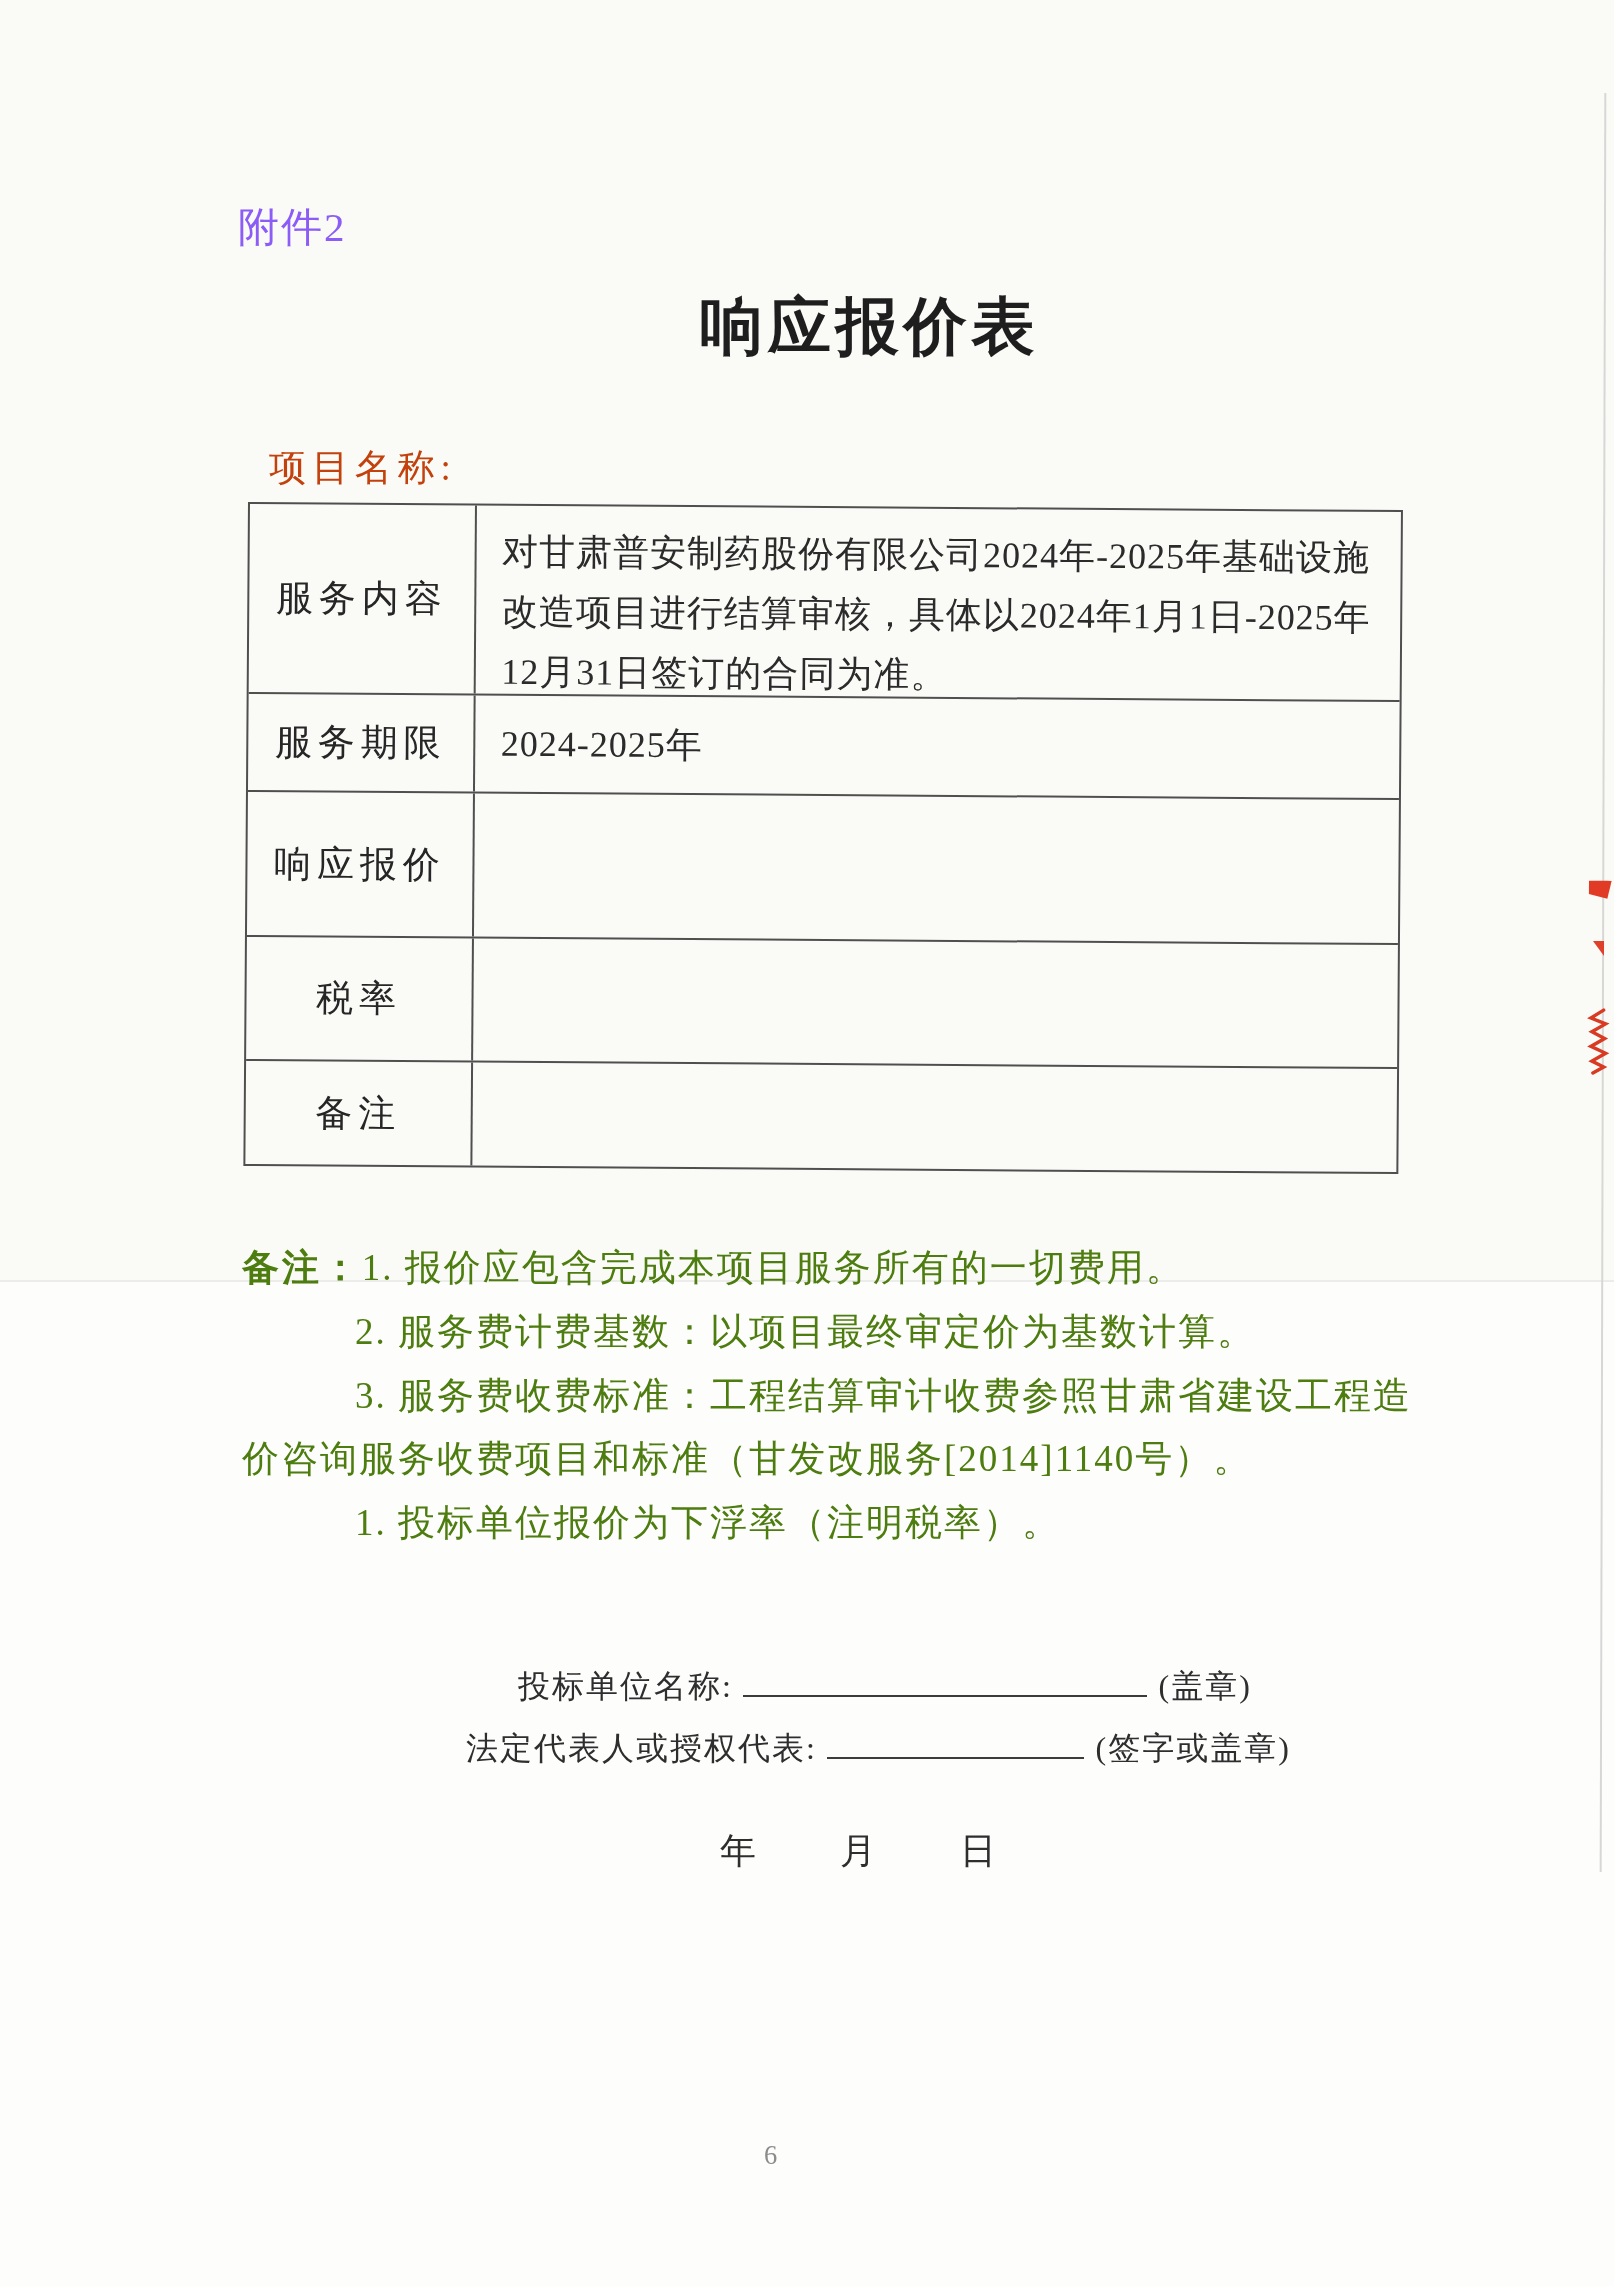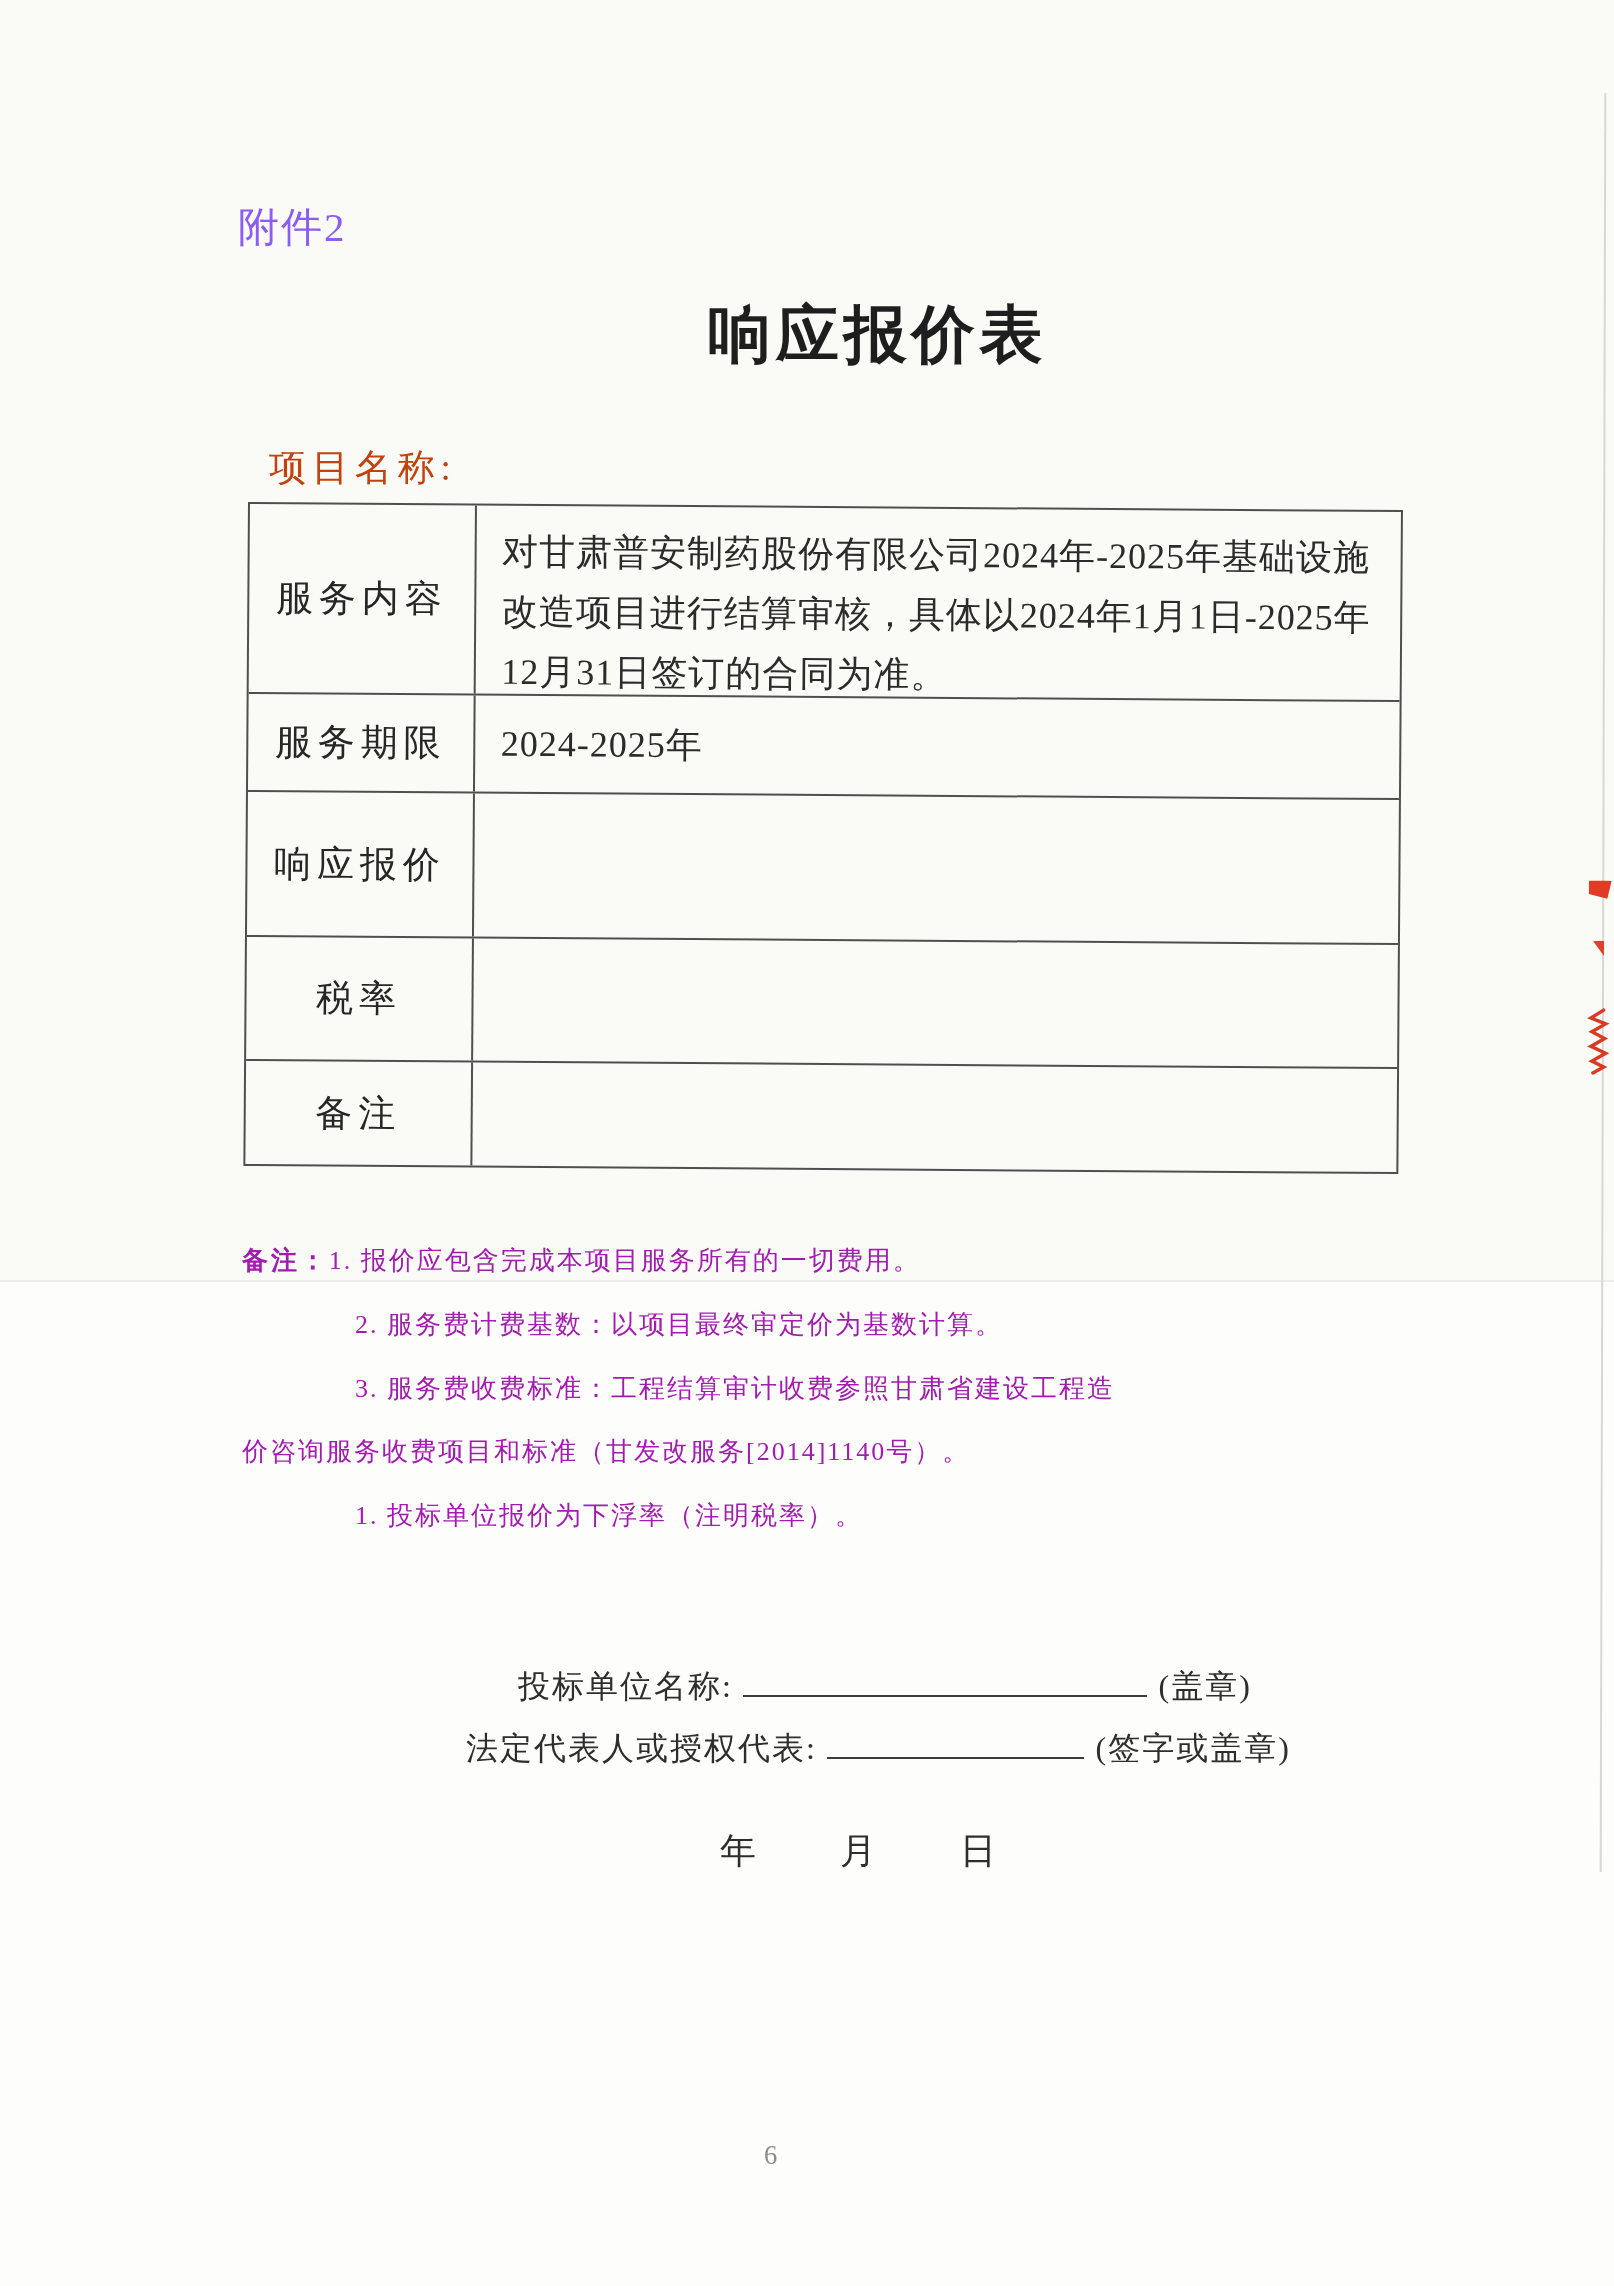--- a/index.html
+++ b/index.html
@@ -27,21 +27,21 @@
     position: absolute; left: 0; top: 1280px;
     width: 100%; height: 2px;
     background: #ececea;
   }
   .attachment {
     position: absolute; left: 238px; top: 200px;
     font-size: 41px; letter-spacing: 2px; color: #8b5cf6;
   }
   .title {
     position: absolute; left: 696px; top: 280px;
-    margin: 12px;
+    margin: 4px;
     font-size: 63px; font-weight: bold; letter-spacing: 4.9px;
     color: #1e1e1e;
   }
   .project-label {
     position: absolute; left: 269px; top: 443px;
     font-size: 37px; letter-spacing: 5.9px; color: #c2410c;
   }
   
   .quote-table {
     position: absolute; left: 248px; top: 502px;
@@ -66,21 +66,21 @@
   .row-period    { height: 98px; }
   .row-quote     { height: 145px; }
   .row-taxrate   { height: 124px; }
   .row-remark    { height: 103px; }
   .v-multiline { padding: 15.7px 27.4px 0 25.5px; line-height: 60px; letter-spacing: 1px; }
   .v-multiline span { display: block; white-space: nowrap; }
   .v-center { display: flex; align-items: center; padding-left: 25.5px; letter-spacing: 1px; }
   
   .note-line {
     position: absolute;
-    font-size: 26px; letter-spacing: 2px; color: #a21caf;
+    font-size: 37px; letter-spacing: 2px; color: #4d7c0f;
     white-space: nowrap;
   }
   .note-label { font-weight: bold; letter-spacing: 2.9px; }
   .nl1 { left: 242px; top: 1243px; }
   .nl2 { left: 355px; top: 1307px; }
   .nl3 { left: 355px; top: 1371px; }
   .nl4 { left: 242px; top: 1434px; }
   .nl5 { left: 355px; top: 1498px; }
   
   .sig-line {

